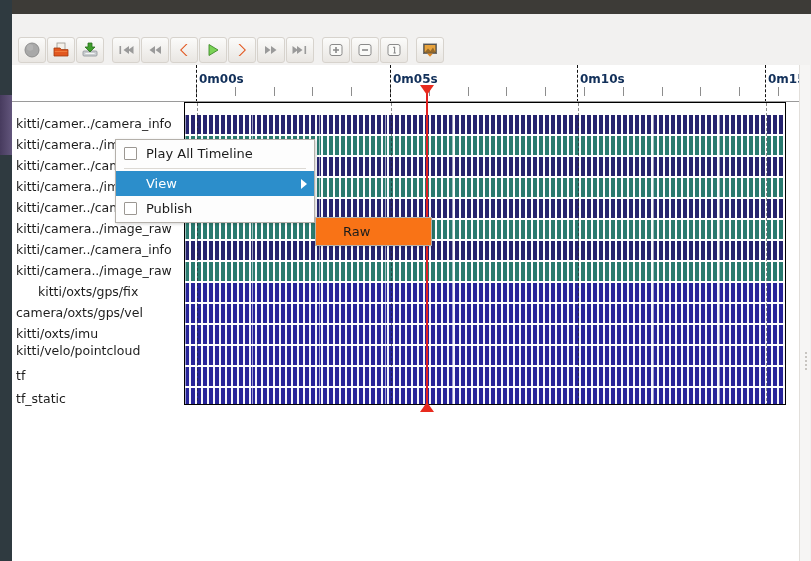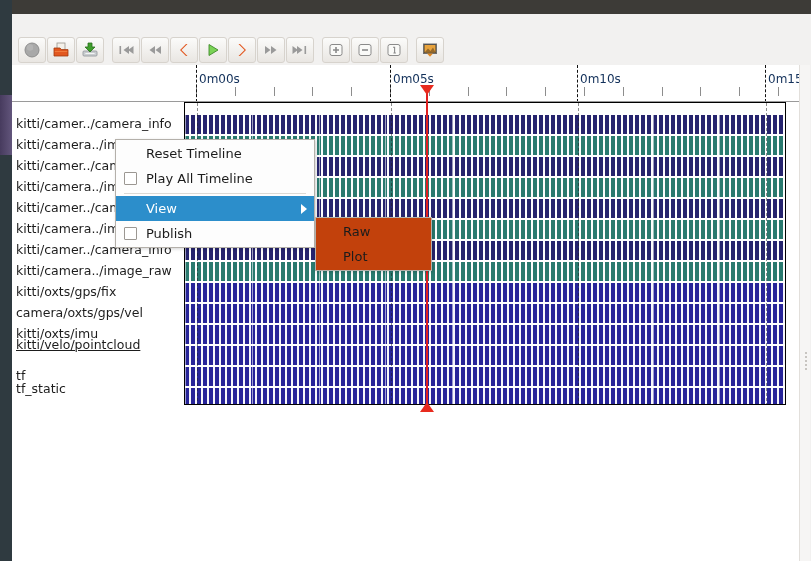--- a/index.html
+++ b/index.html
@@ -108,20 +108,21 @@
     position: absolute; left: 0; top: 0; width: 788px; height: 37px;
   }
   .ruler-tick-major {
     position: absolute; top: 0; width: 0; height: 37px;
     border-left: 1px dashed #111;
   }
   .ruler-label {
     position: absolute; top: 7px;
     font-size: 12px; color: #12305a; white-space: nowrap;
     padding-left: 3px;
+    font-weight: bold;
   }
   .ruler-tick-minor {
     position: absolute; bottom: 6px; width: 1px; height: 9px;
     background: #8d8d8d;
   }
   #ruler-baseline {
     position: absolute; left: 0; bottom: 0; width: 788px; height: 1px;
     background: #9a9a9a;
   }
 
@@ -234,21 +235,21 @@
   .ctx-arrow {
     position: absolute; right: 7px; top: 8px;
     width: 0; height: 0;
     border-top: 5px solid transparent;
     border-bottom: 5px solid transparent;
     border-left: 6px solid #ffffff;
   }
   #ctx-submenu {
     position: absolute; left: 303px; top: 203px;
     width: 117px;
-    background: #c2410c;
+    background: #f97316;
     border: 1px solid #b4b0aa;
     box-shadow: 1px 1px 3px rgba(0,0,0,.18);
     z-index: 61; padding: 1px 0;
   }
   .sub-item {
     height: 25px; line-height: 25px;
     font-size: 13px; color: #1c1c1c;
     padding-left: 27px; white-space: nowrap;
   }
 </style>
@@ -413,26 +414,26 @@
       <div id="tracks">
         <div id="track-labels">
             <div class="track-label" style="top: 11px;">kitti/camer../camera_info</div>
             <div class="track-label" style="top: 32px;">kitti/camera../image_raw</div>
             <div class="track-label" style="top: 53px;">kitti/camer../camera_info</div>
             <div class="track-label" style="top: 74px;">kitti/camera../image_raw</div>
             <div class="track-label" style="top: 95px;">kitti/camer../camera_info</div>
             <div class="track-label" style="top: 116px;">kitti/camera../image_raw</div>
             <div class="track-label" style="top: 137px;">kitti/camer../camera_info</div>
             <div class="track-label" style="top: 158px;">kitti/camera../image_raw</div>
-            <div class="track-label" style="top: 179px;">kitti/oxts/gps/fix</div>
+            <div class="track-label" style="top: 179px; margin-left: 22px;">kitti/oxts/gps/fix</div>
             <div class="track-label" style="top: 200px;">camera/oxts/gps/vel</div>
             <div class="track-label" style="top: 221px;">kitti/oxts/imu</div>
-            <div class="track-label" style="top: 232px; text-decoration: underline;">kitti/velo/pointcloud</div>
+            <div class="track-label" style="top: 238px;">kitti/velo/pointcloud</div>
             <div class="track-label" style="top: 263px;">tf</div>
-            <div class="track-label" style="top: 276px;">tf_static</div>
+            <div class="track-label" style="top: 286px;">tf_static</div>
           </div>
 
         <div id="band-area">
           <div id="bands">
               <div class="band navy" style="top: 12px; height: 19px;"></div>
               <div class="band teal" style="top: 33px; height: 19px;"></div>
               <div class="band navy" style="top: 54px; height: 19px;"></div>
               <div class="band teal" style="top: 75px; height: 19px;"></div>
               <div class="band navy" style="top: 96px; height: 19px;"></div>
               <div class="band teal" style="top: 117px; height: 19px;"></div>
@@ -464,25 +465,23 @@
       <div id="vscroll-grip">
         <i></i>
           <i></i>
           <i></i>
           <i></i>
           <i></i>
       </div>
     </div>
 
     <div id="ctx-menu">
-        <div class="ctx-item"><span>Reset Timeline</span></div>
         <div class="ctx-item"><span class="ctx-check"></span><span>Play All Timeline</span></div>
         <div class="ctx-sep"></div>
         <div class="ctx-item highlight"><span>View</span><span class="ctx-arrow"></span></div>
         <div class="ctx-item"><span class="ctx-check"></span><span>Publish</span></div>
       </div>
     <div id="ctx-submenu">
         <div class="sub-item">Raw</div>
-        <div class="sub-item">Plot</div>
       </div>
 
   </div>
 </div>
 
 </body></html>

